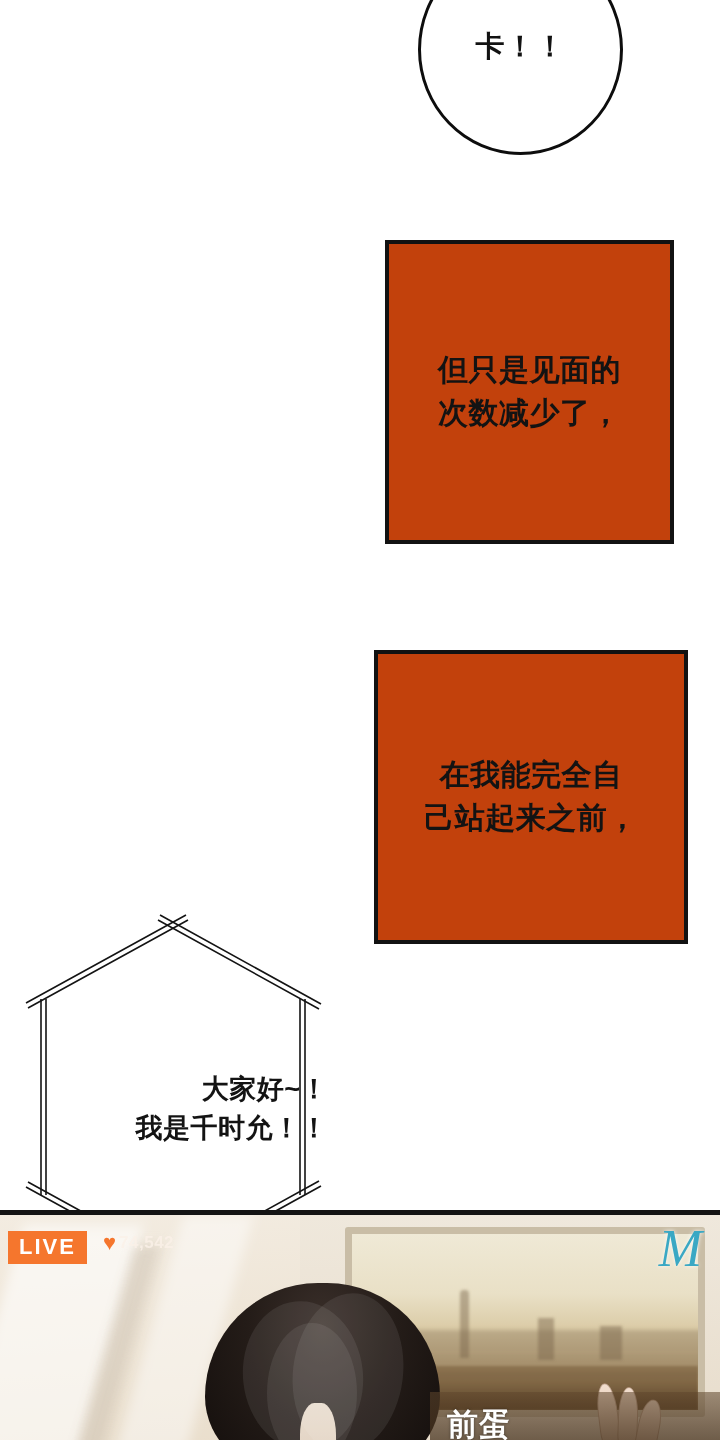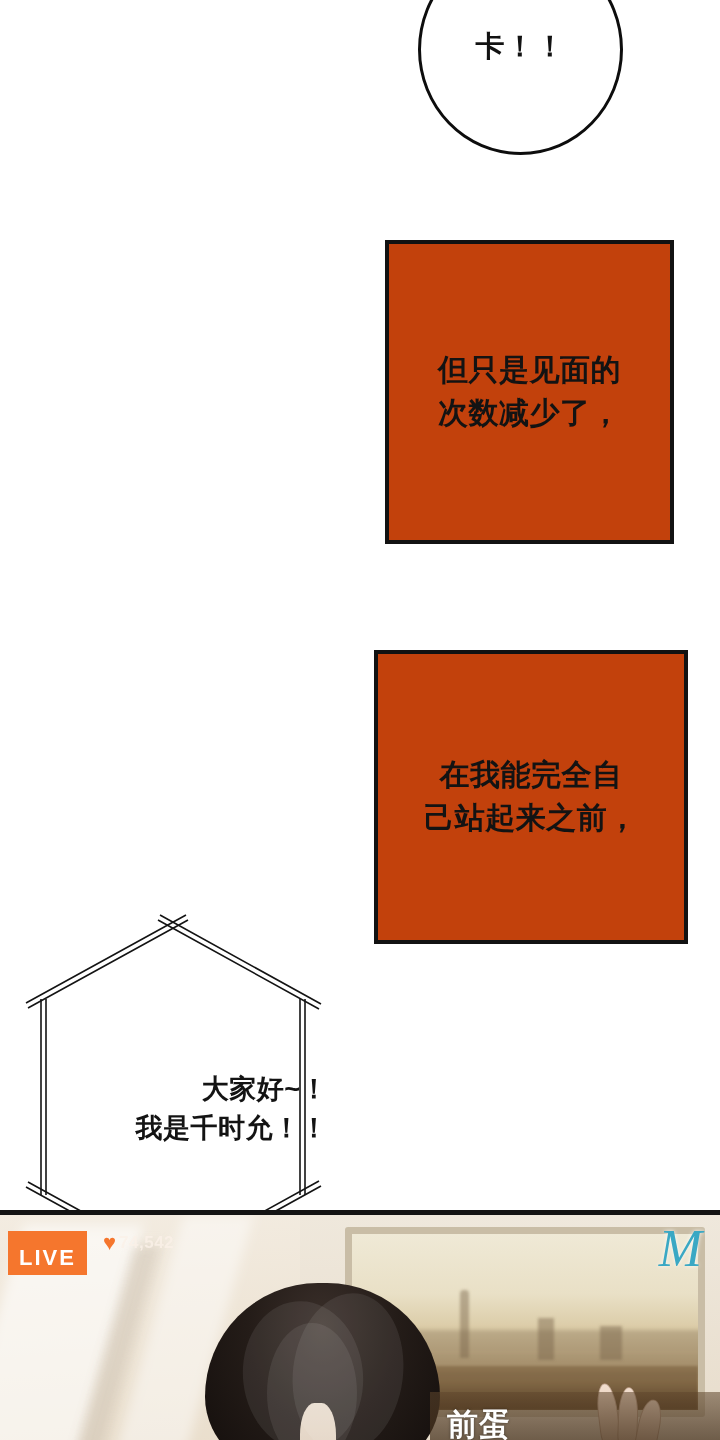--- a/index.html
+++ b/index.html
@@ -209,21 +209,21 @@
 
   
   #live-badge {
     position: absolute;
     left: 8px; top: 16px;
     background: #f5762d;
     color: #ffffff;
     font-size: 22px;
     font-weight: bold;
     letter-spacing: 2px;
-    padding: 14px 11px 5px 11px;
+    padding: 3px 11px 5px 11px;
     line-height: 1.15;
   }
   #heart-counter {
     position: absolute;
     left: 103px; top: 17px;
     display: flex;
     align-items: center;
     gap: 3px;
   }
   #heart-icon { color: #f5762d; font-size: 22px; line-height: 1; }

